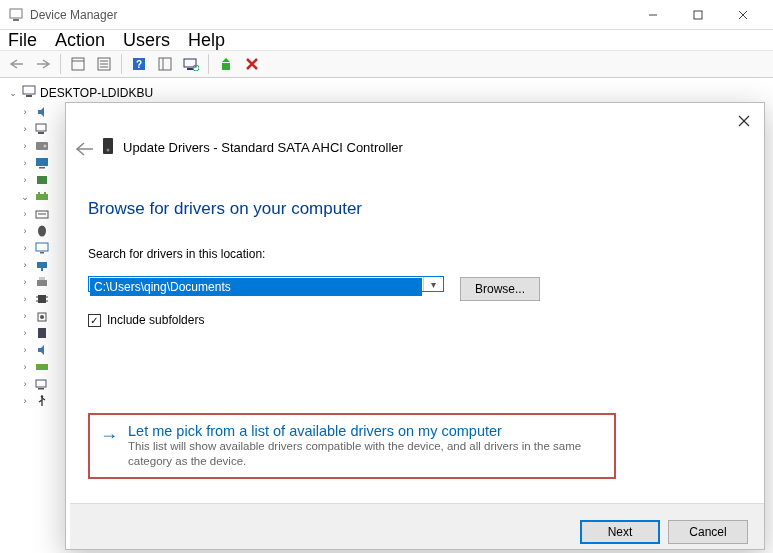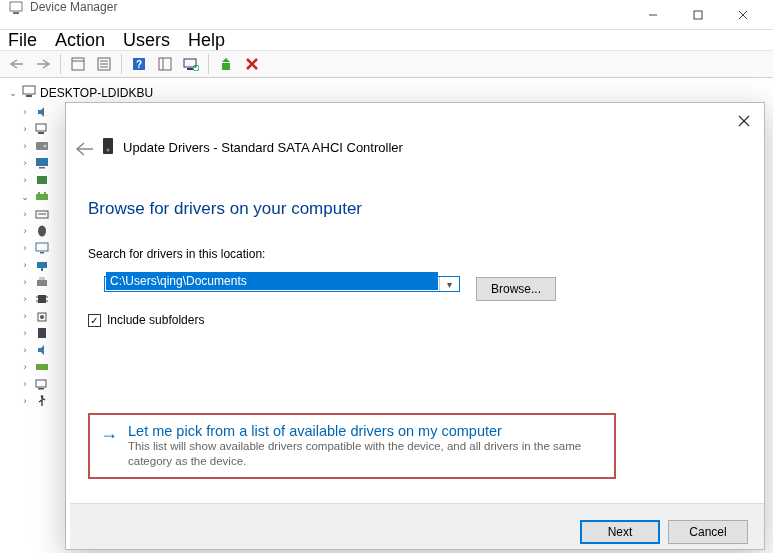--- a/index.html
+++ b/index.html
@@ -1,18 +1,18 @@
 <!DOCTYPE html>
 <html><head>
 <meta charset="utf-8">
 <style>
   * { box-sizing: border-box; font-family: "Segoe UI", Tahoma, sans-serif; }
   body { margin: 0; background: #fff; width: 773px; height: 553px; overflow: hidden; position: relative; }
 
-  .titlebar { height: 30px; display: flex; padding: 0 8px; border-bottom: 1px solid #e0e0e0; background: #fff; }
+  .titlebar { height: 30px; display: flex; align-items: center; padding: 0 8px; border-bottom: 1px solid #e0e0e0; background: #fff; }
   .titlebar .icon { width: 16px; height: 16px; margin-right: 6px; }
   .titlebar .title { font-size: 12px; color: #555; }
   .win-controls { margin-left: auto; display: flex; }
   .win-controls div { width: 45px; height: 30px; display: flex; align-items: center; justify-content: center; color: #444; font-size: 12px; }
 
   .menubar { height: 20px; display: flex; align-items: center; padding: 0 8px; gap: 18px; font-size: 18px; color: #000; }
   .menubar span { cursor: default; }
 
   .toolbar { height: 28px; border-top: 1px solid #e6e6e6; border-bottom: 1px solid #d0d0d0; display: flex; align-items: center; padding: 0 6px; gap: 4px; background: #f9f9f9; }
   .toolbar .btn { width: 22px; height: 22px; display: flex; align-items: center; justify-content: center; }
@@ -29,21 +29,21 @@
   
   .dialog { position: absolute; left: 65px; top: 102px; width: 700px; height: 448px; background: #fff; border: 1px solid #bbb; box-shadow: 0 8px 30px rgba(0,0,0,.25); }
   .dlg-top { position: relative; height: 48px; }
   .dlg-close { position: absolute; right: 8px; top: 6px; width: 24px; height: 24px; display:flex; align-items:center; justify-content:center; font-size:16px; color:#333; }
   .dlg-back { position: absolute; left: 8px; top: 38px; }
   .dlg-header { position: absolute; left: 35px; top: 34px; display: flex; align-items: center; gap: 8px; font-size: 13px; color: #000; }
   .dlg-body { padding: 48px 34px 0 22px; }
   .dlg-heading { color: #003E92; font-size: 17px; margin: 0 0 28px 0; }
   .dlg-label { font-size: 12px; color: #000; margin-bottom: 6px; }
   .dlg-row { display: flex; gap: 16px; align-items: center; }
-  .combo { width: 356px; height: 16px; border: 1px solid #0078D7; background: #fff; display: flex; align-items: flex-end; position: relative; margin-left: 16px; }
+  .combo { width: 356px; height: 16px; border: 1px solid #0078D7; background: #fff; display: flex; align-items: flex-start; position: relative; }
   .combo-text { flex: 1; background: #0078D7; color: #fff; font-size: 12px; padding: 2px 4px; margin: 1px; }
   .combo-arrow { width: 20px; height: 100%; display: flex; align-items: center; justify-content: center; color: #555; font-size: 10px; border-left: 1px solid #ccc; }
   .wbtn { height: 24px; min-width: 80px; padding: 0 12px; font-size: 12px; background: #e1e1e1; border: 1px solid #adadad; display: flex; align-items: center; justify-content: center; margin-top: 10px; }
   .wbtn.primary { border: 2px solid #0078D7; background: #e1e1e1; }
   .chk { display: flex; align-items: center; gap: 6px; margin-top: 12px; font-size: 12px; }
   .chkbox { width: 13px; height: 13px; border: 1px solid #333; display:flex; align-items:center; justify-content:center; font-size:10px; }
 
   .option-box { border: 2px solid #C0504D; padding: 8px 10px; margin-top: 86px; width: 528px; }
   .option-row { display: flex; gap: 10px; }
   .opt-arrow { color: #0066B3; font-size: 18px; line-height: 20px; }

